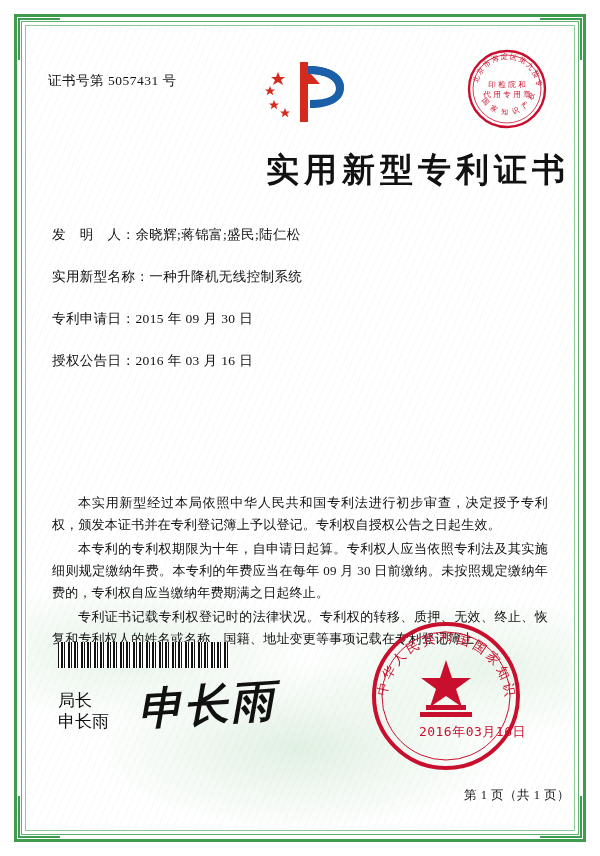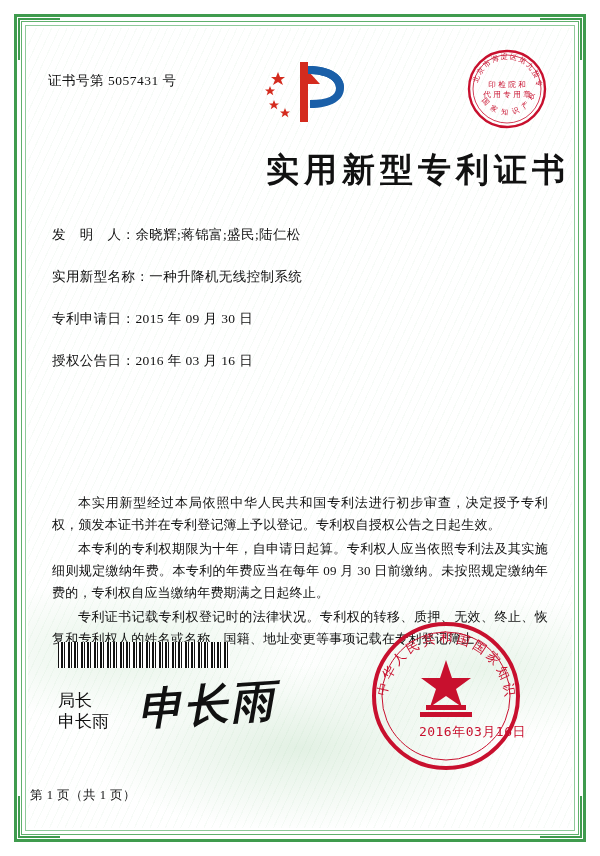--- a/index.html
+++ b/index.html
@@ -221,21 +221,21 @@
     border-top: 1px solid rgba(200,16,46,0.0);
     white-space: nowrap;
     text-align: center;
   }
 
   .page-footer {
     position: absolute;
     left: 0;
     right: 0;
     bottom: 22px;
-    text-align: left;
+    text-align: right;
     font-size: 12.5px;
     color: #111;
     letter-spacing: 0.5px;
   }
 </style>
 </head>
 <body>
 
 <div class="certificate">
 

